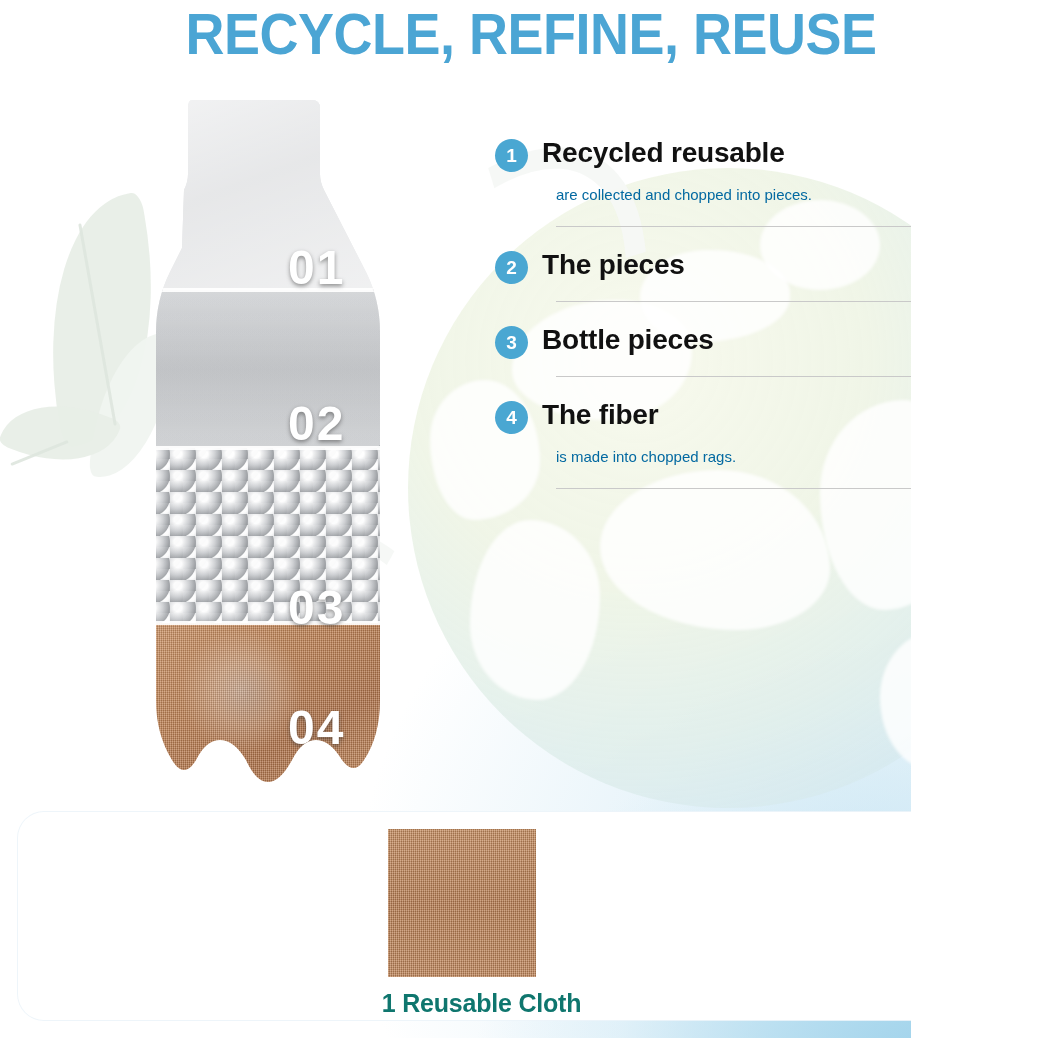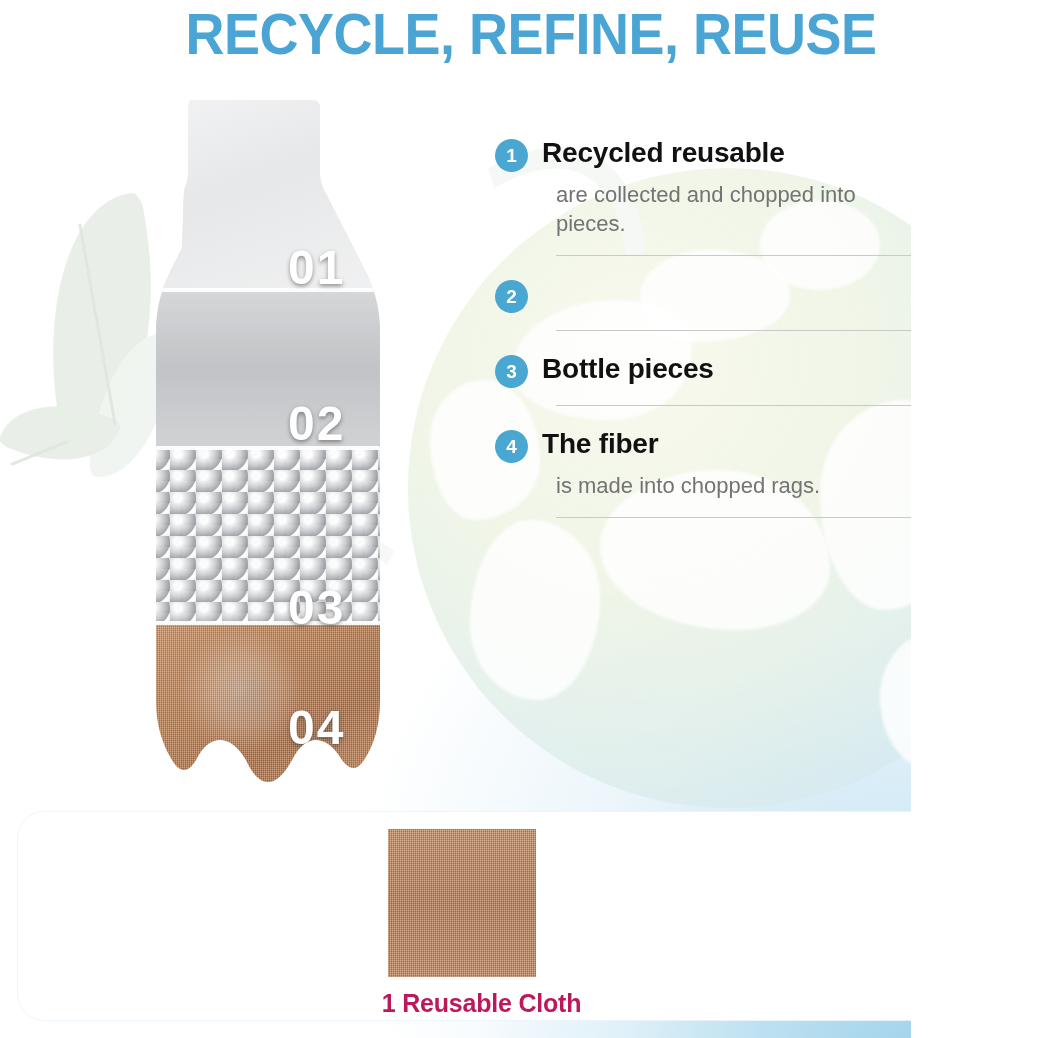--- a/index.html
+++ b/index.html
@@ -200,23 +200,23 @@
   .step-title {
     font-size: 28px;
     font-weight: 800;
     color: #111111;
     line-height: 34px;
     letter-spacing: -0.2px;
   }
   .step-body {
     margin-left: 61px;
     margin-top: 8px;
-    font-size: 22px;
+    font-size: 15px;
     line-height: 29px;
-    color: #737373;
+    color: #0369a1;
     max-width: 330px;
   }
   .step-rule {
     margin-left: 61px;
     margin-top: 17px;
     height: 1px;
     width: 368px;
     background: #c9c9c9;
   }
   .step + .step { margin-top: 21px; }
@@ -255,21 +255,21 @@
     width: 148px; height: 148px;
     background:
       repeating-linear-gradient(90deg, rgba(255,255,255,0.18) 0 1px, rgba(0,0,0,0.11) 1px 2px),
       repeating-linear-gradient(0deg, rgba(255,255,255,0.15) 0 1px, rgba(0,0,0,0.10) 1px 2px),
       linear-gradient(180deg, #c98f61 0%, #bb7f52 50%, #c4895c 100%);
   }
   .cmp-label {
     margin-top: 12px;
     font-size: 25px;
     font-weight: 700;
-    color: #be185d;
+    color: #0f766e;
     letter-spacing: -0.2px;
     margin-left: 40px;
   }
   .bottles-row { display: flex; align-items: flex-end; gap: 6px; height: 150px; }
   .mini-bottle { position: relative; width: 42px; height: 142px; }
   .mb-cap {
     position: absolute; left: 11px; top: 0;
     width: 20px; height: 17px;
     border-radius: 3px 3px 2px 2px;
     background: linear-gradient(90deg, #b9bbbd 0%, #d7d9da 40%, #aeb0b2 100%);
@@ -344,20 +344,21 @@
         <div class="step-badge">1</div>
         <div class="step-title">Recycled reusable</div>
       </div>
       <div class="step-body">are collected and chopped into pieces.</div>
       <div class="step-rule"></div>
     </div>
 
     <div class="step">
       <div class="step-head">
         <div class="step-badge">2</div>
+        <div class="step-title">The pieces</div>
       </div>
       <div class="step-rule"></div>
     </div>
 
     <div class="step">
       <div class="step-head">
         <div class="step-badge">3</div>
         <div class="step-title">Bottle pieces</div>
       </div>
       <div class="step-rule"></div>

